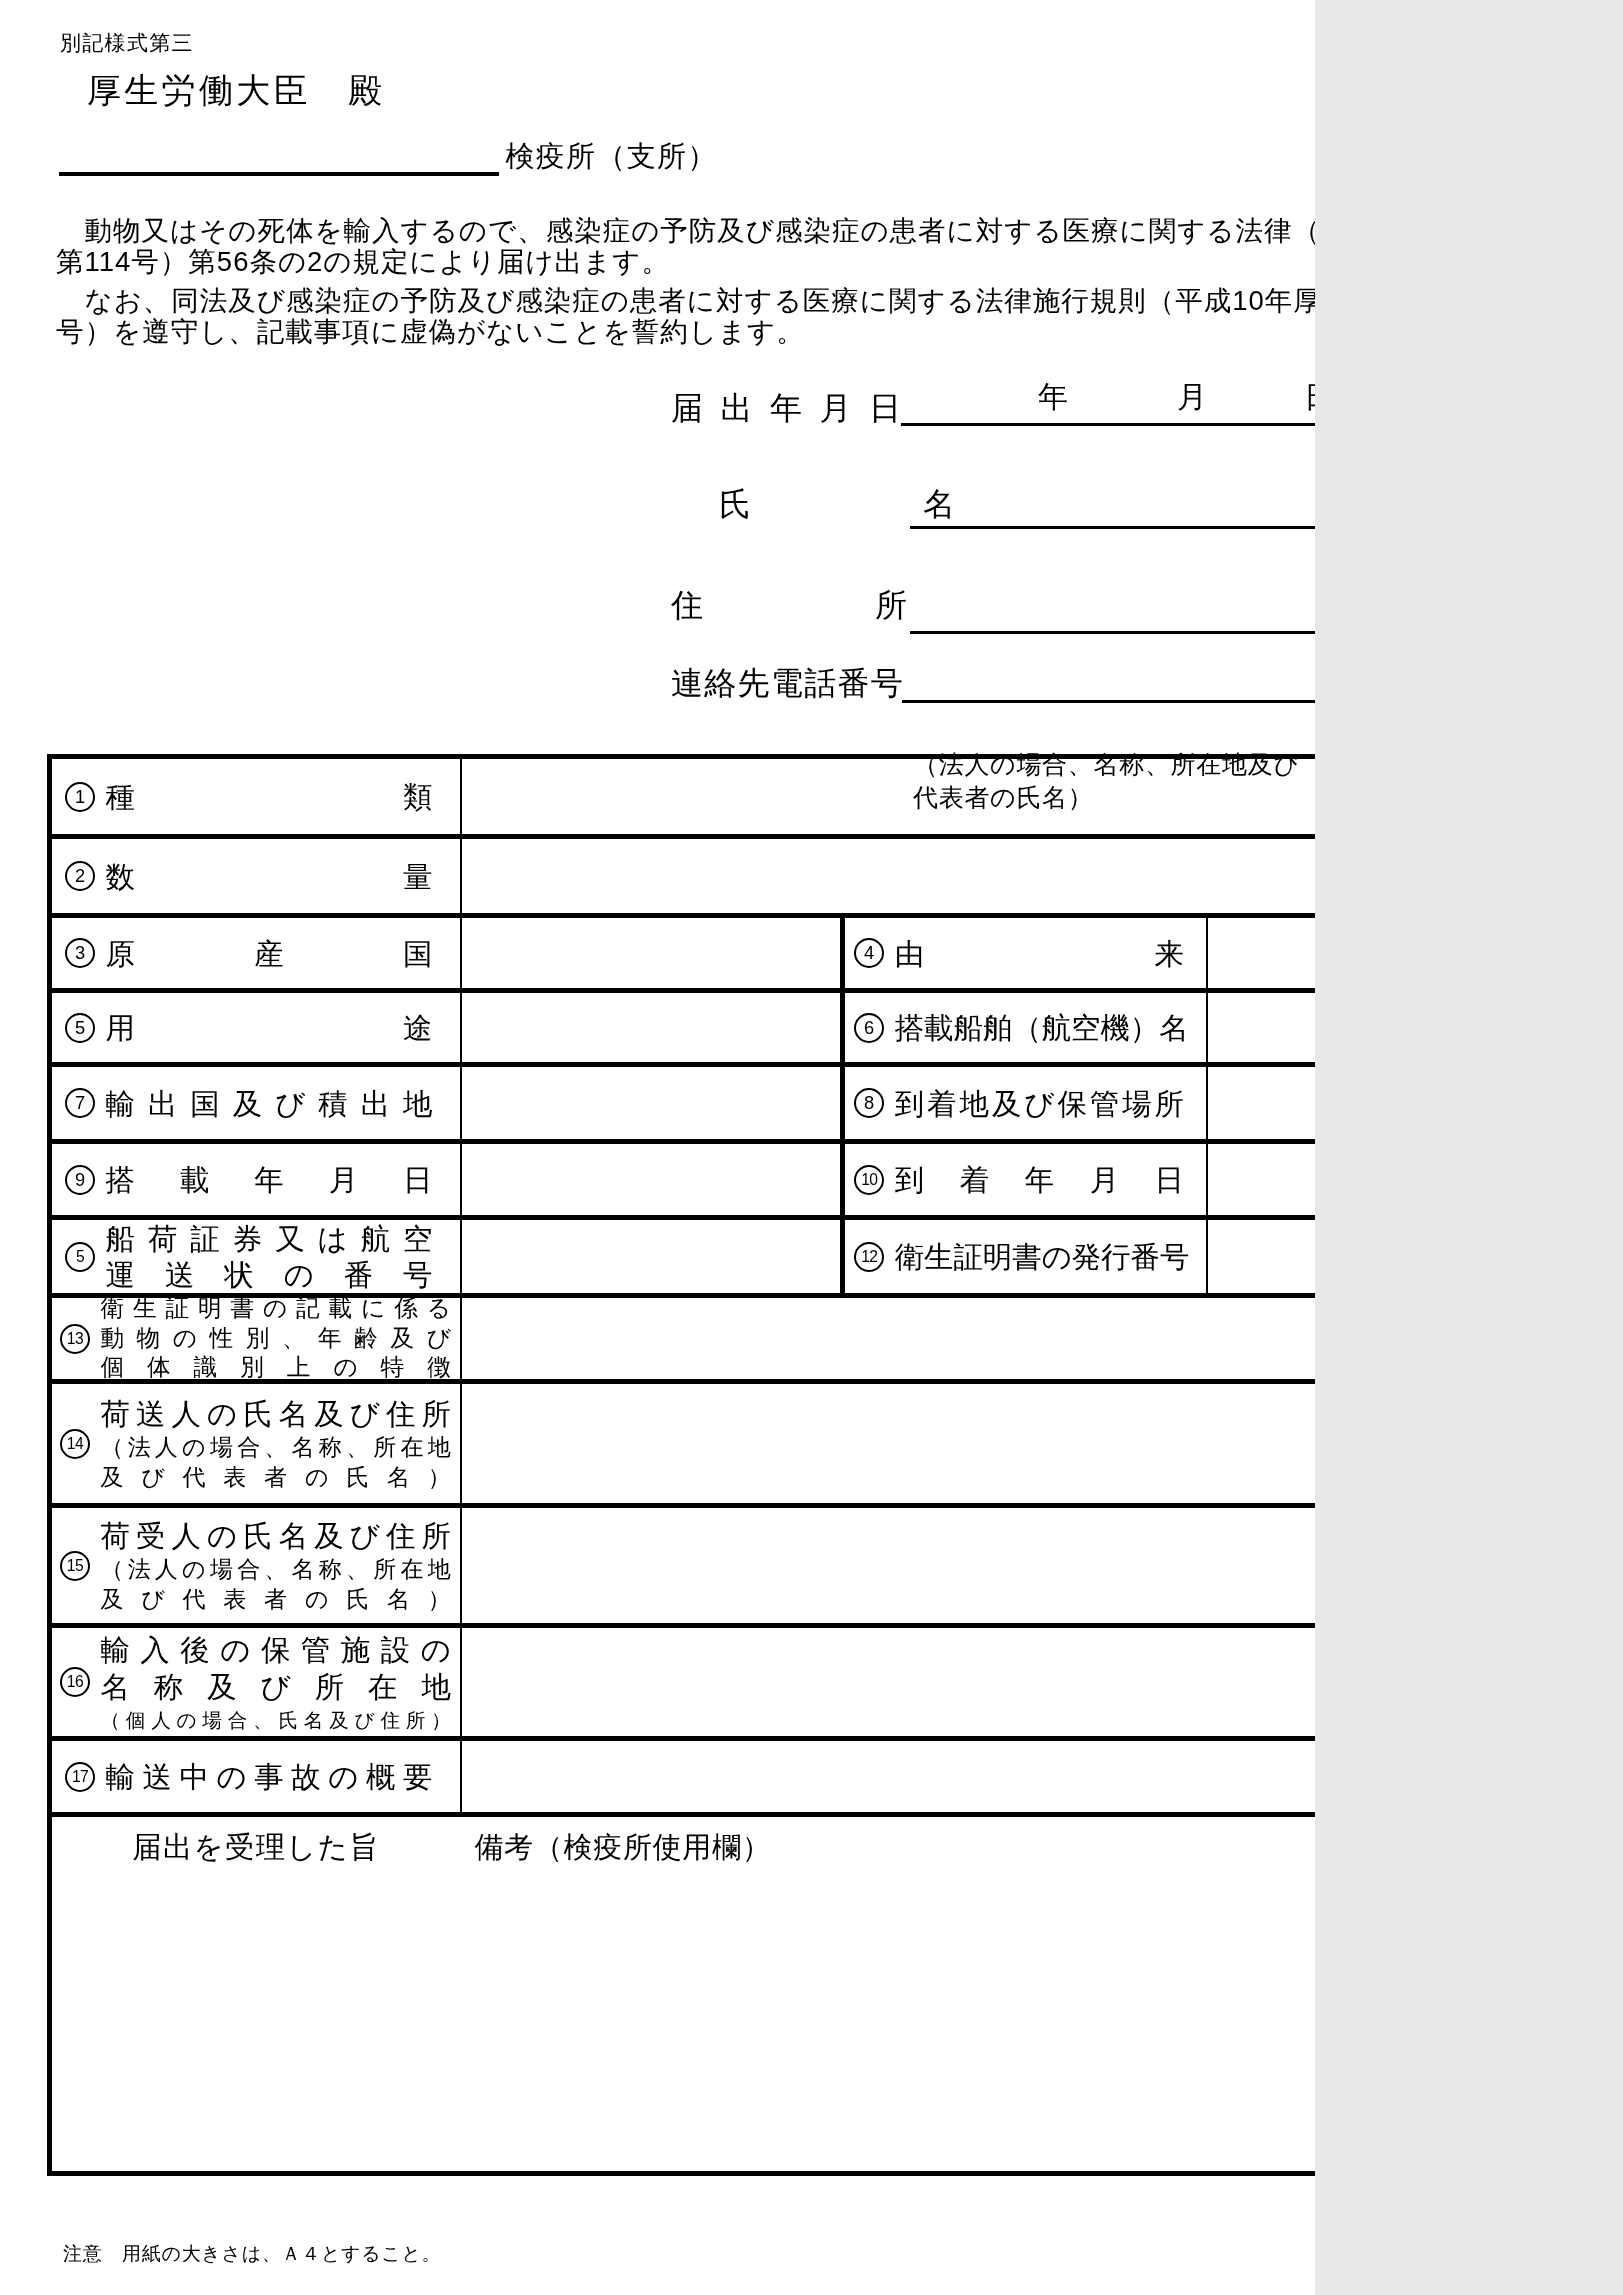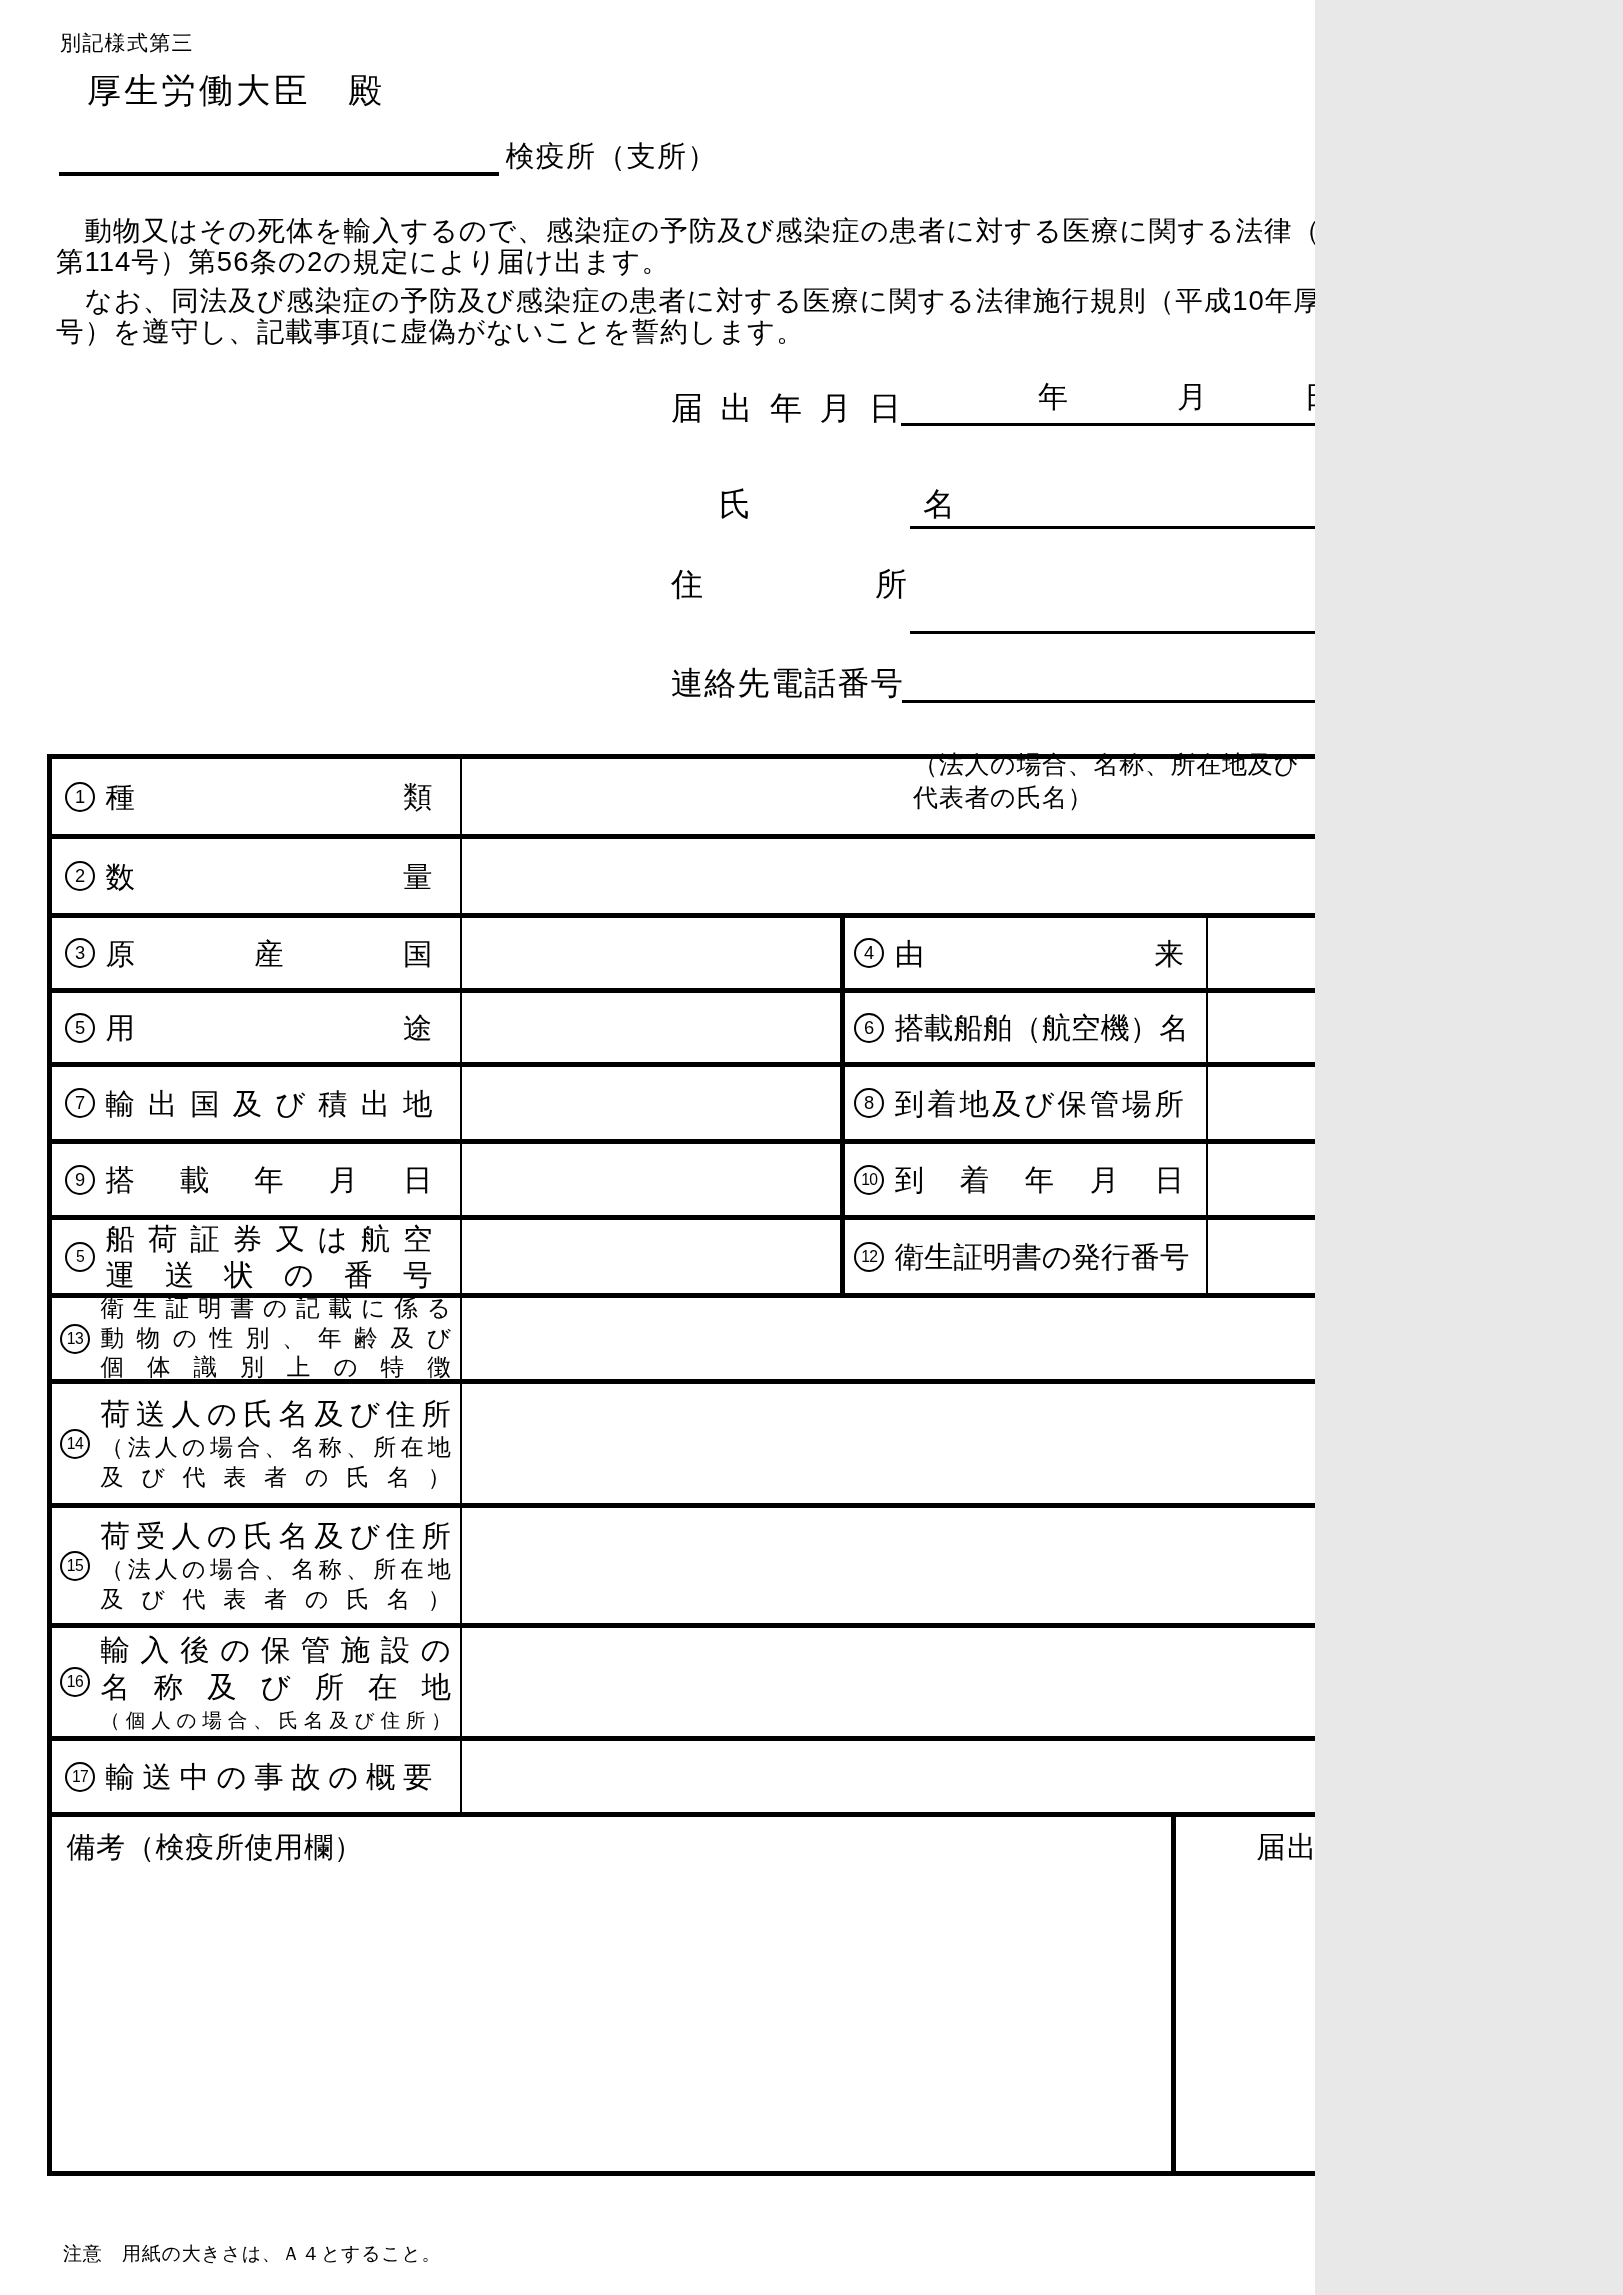--- a/index.html
+++ b/index.html
@@ -24,21 +24,21 @@
   .jlabel{display:inline-block;text-align:justify;text-align-last:justify;}
   .f-line{position:absolute;border-bottom:3.9px solid #000;}
   .date-label{left:671px;top:387px;width:230px;}
   .date-line{left:901px;top:385px;width:452px;height:38px;}
   .date-unit{position:absolute;bottom:5.2px;font-size:30px;}
   .u-year{left:137px;}
   .u-month{left:276px;}
   .u-day{left:403px;}
   .name-label{left:671px;top:483px;width:236px;margin-left:48px;}
   .name-line{left:910px;top:488px;width:440px;height:38px;}
-  .addr-label{left:671px;top:563px;width:236px;}
+  .addr-label{left:671px;top:584px;width:236px;}
   .addr-line{left:910px;top:593px;width:679px;height:38px;}
   .phone-label{left:671px;top:662px;letter-spacing:1.3px;}
   .phone-line{left:902px;top:662px;width:448px;height:38px;}
   .corp-note{position:absolute;left:913px;top:748px;font-size:25px;letter-spacing:0.7px;}
   
   .grid{position:absolute;left:47px;top:754px;width:1542px;border:5.2px solid #000;box-sizing:border-box;}
   .trow{display:flex;border-top:5.2px solid #000;box-sizing:border-box;}
   .trow:first-child{border-top:none;}
   .cell{box-sizing:border-box;}
   .lab-a{width:410px;border-right:2px solid #000;display:flex;align-items:center;padding:0 27.5px 0 13px;}
@@ -235,22 +235,22 @@
 
     <div class="trow" style="height:76px">
       <div class="cell lab-a">
         <span class="cnum two">17</span>
         <span class="ltext nw">輸送中の事故の概要</span>
       </div>
       <div class="cell val-a"></div>
     </div>
 
     <div class="trow" style="height:359px">
+      <div class="cell accept-cell">届出を受理した旨</div>
       <div class="cell remarks-cell">備考（検疫所使用欄）</div>
-      <div class="cell accept-cell">届出を受理した旨</div>
     </div>
 
   </div>
 
   <div class="footnote">注意　用紙の大きさは、Ａ４とすること。</div>
 
 </div>
 
 
 </body></html>

